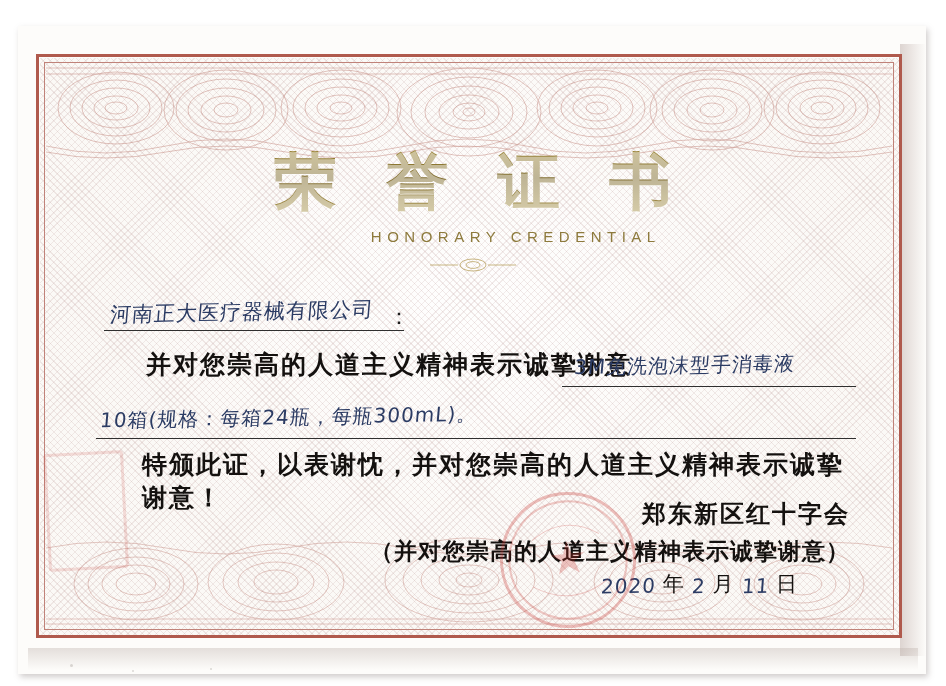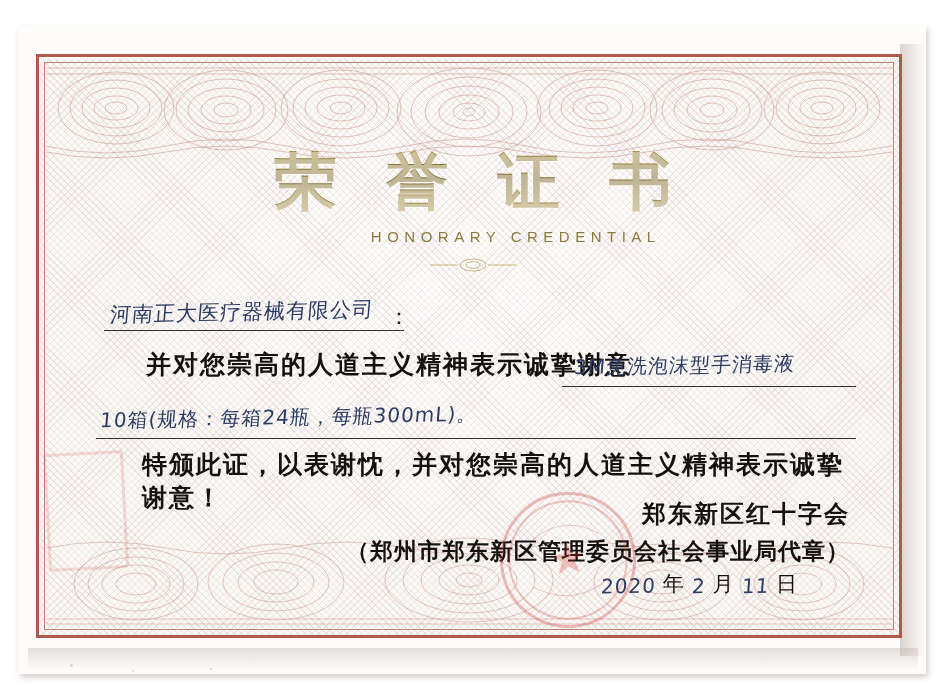--- a/index.html
+++ b/index.html
@@ -481,21 +481,21 @@
       <div class="fill-rule"></div>
     </div>
 
     <div class="line4">
       <span class="printed">特颁此证，以表谢忱，并对您崇高的人道主义精神表示诚挚谢意！</span>
     </div>
 
   </div>
 
   <div class="sign-org">郑东新区红十字会</div>
-  <div class="sign-sub">（郑州市郑东新区管理委员会社会事业局代章）</div>
+  <div class="sign-sub">（并对您崇高的人道主义精神表示诚挚谢意）</div>
 
   <div class="date-row">
     <span class="date-hw">2020</span>
     <span>年</span>
     <span class="date-hw">2</span>
     <span>月</span>
     <span class="date-hw">11</span>
     <span>日</span>
   </div>
 

